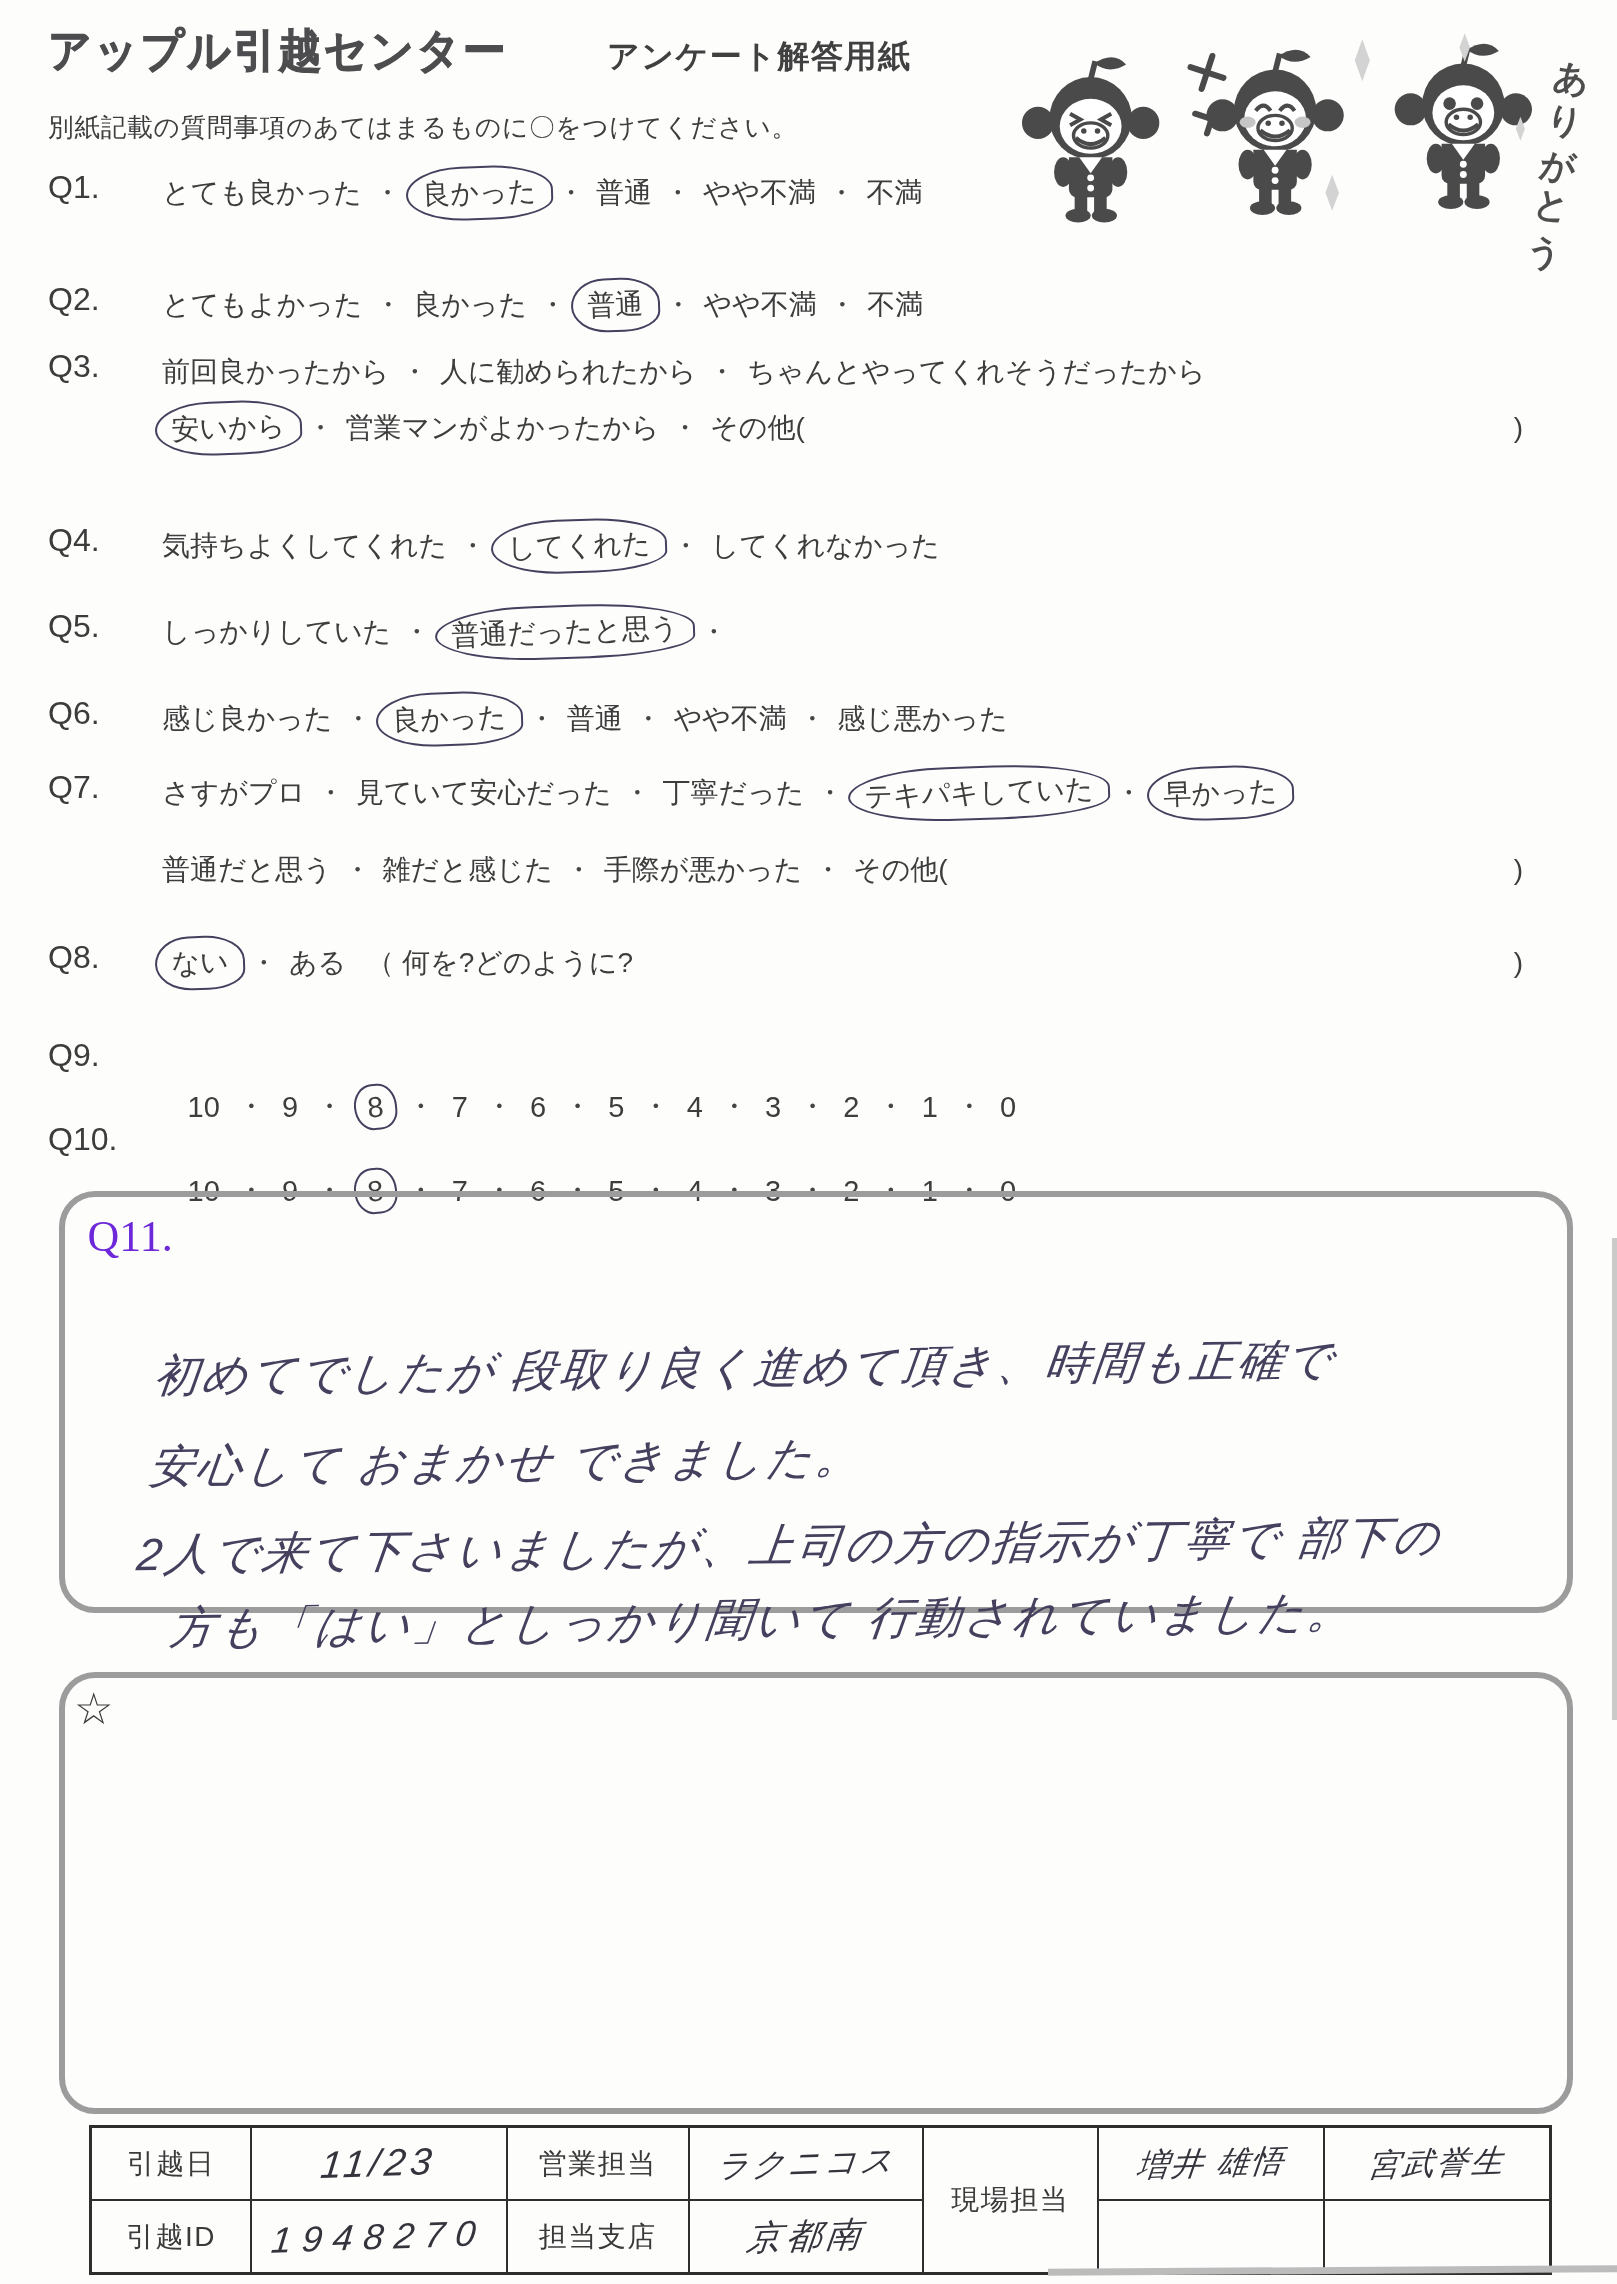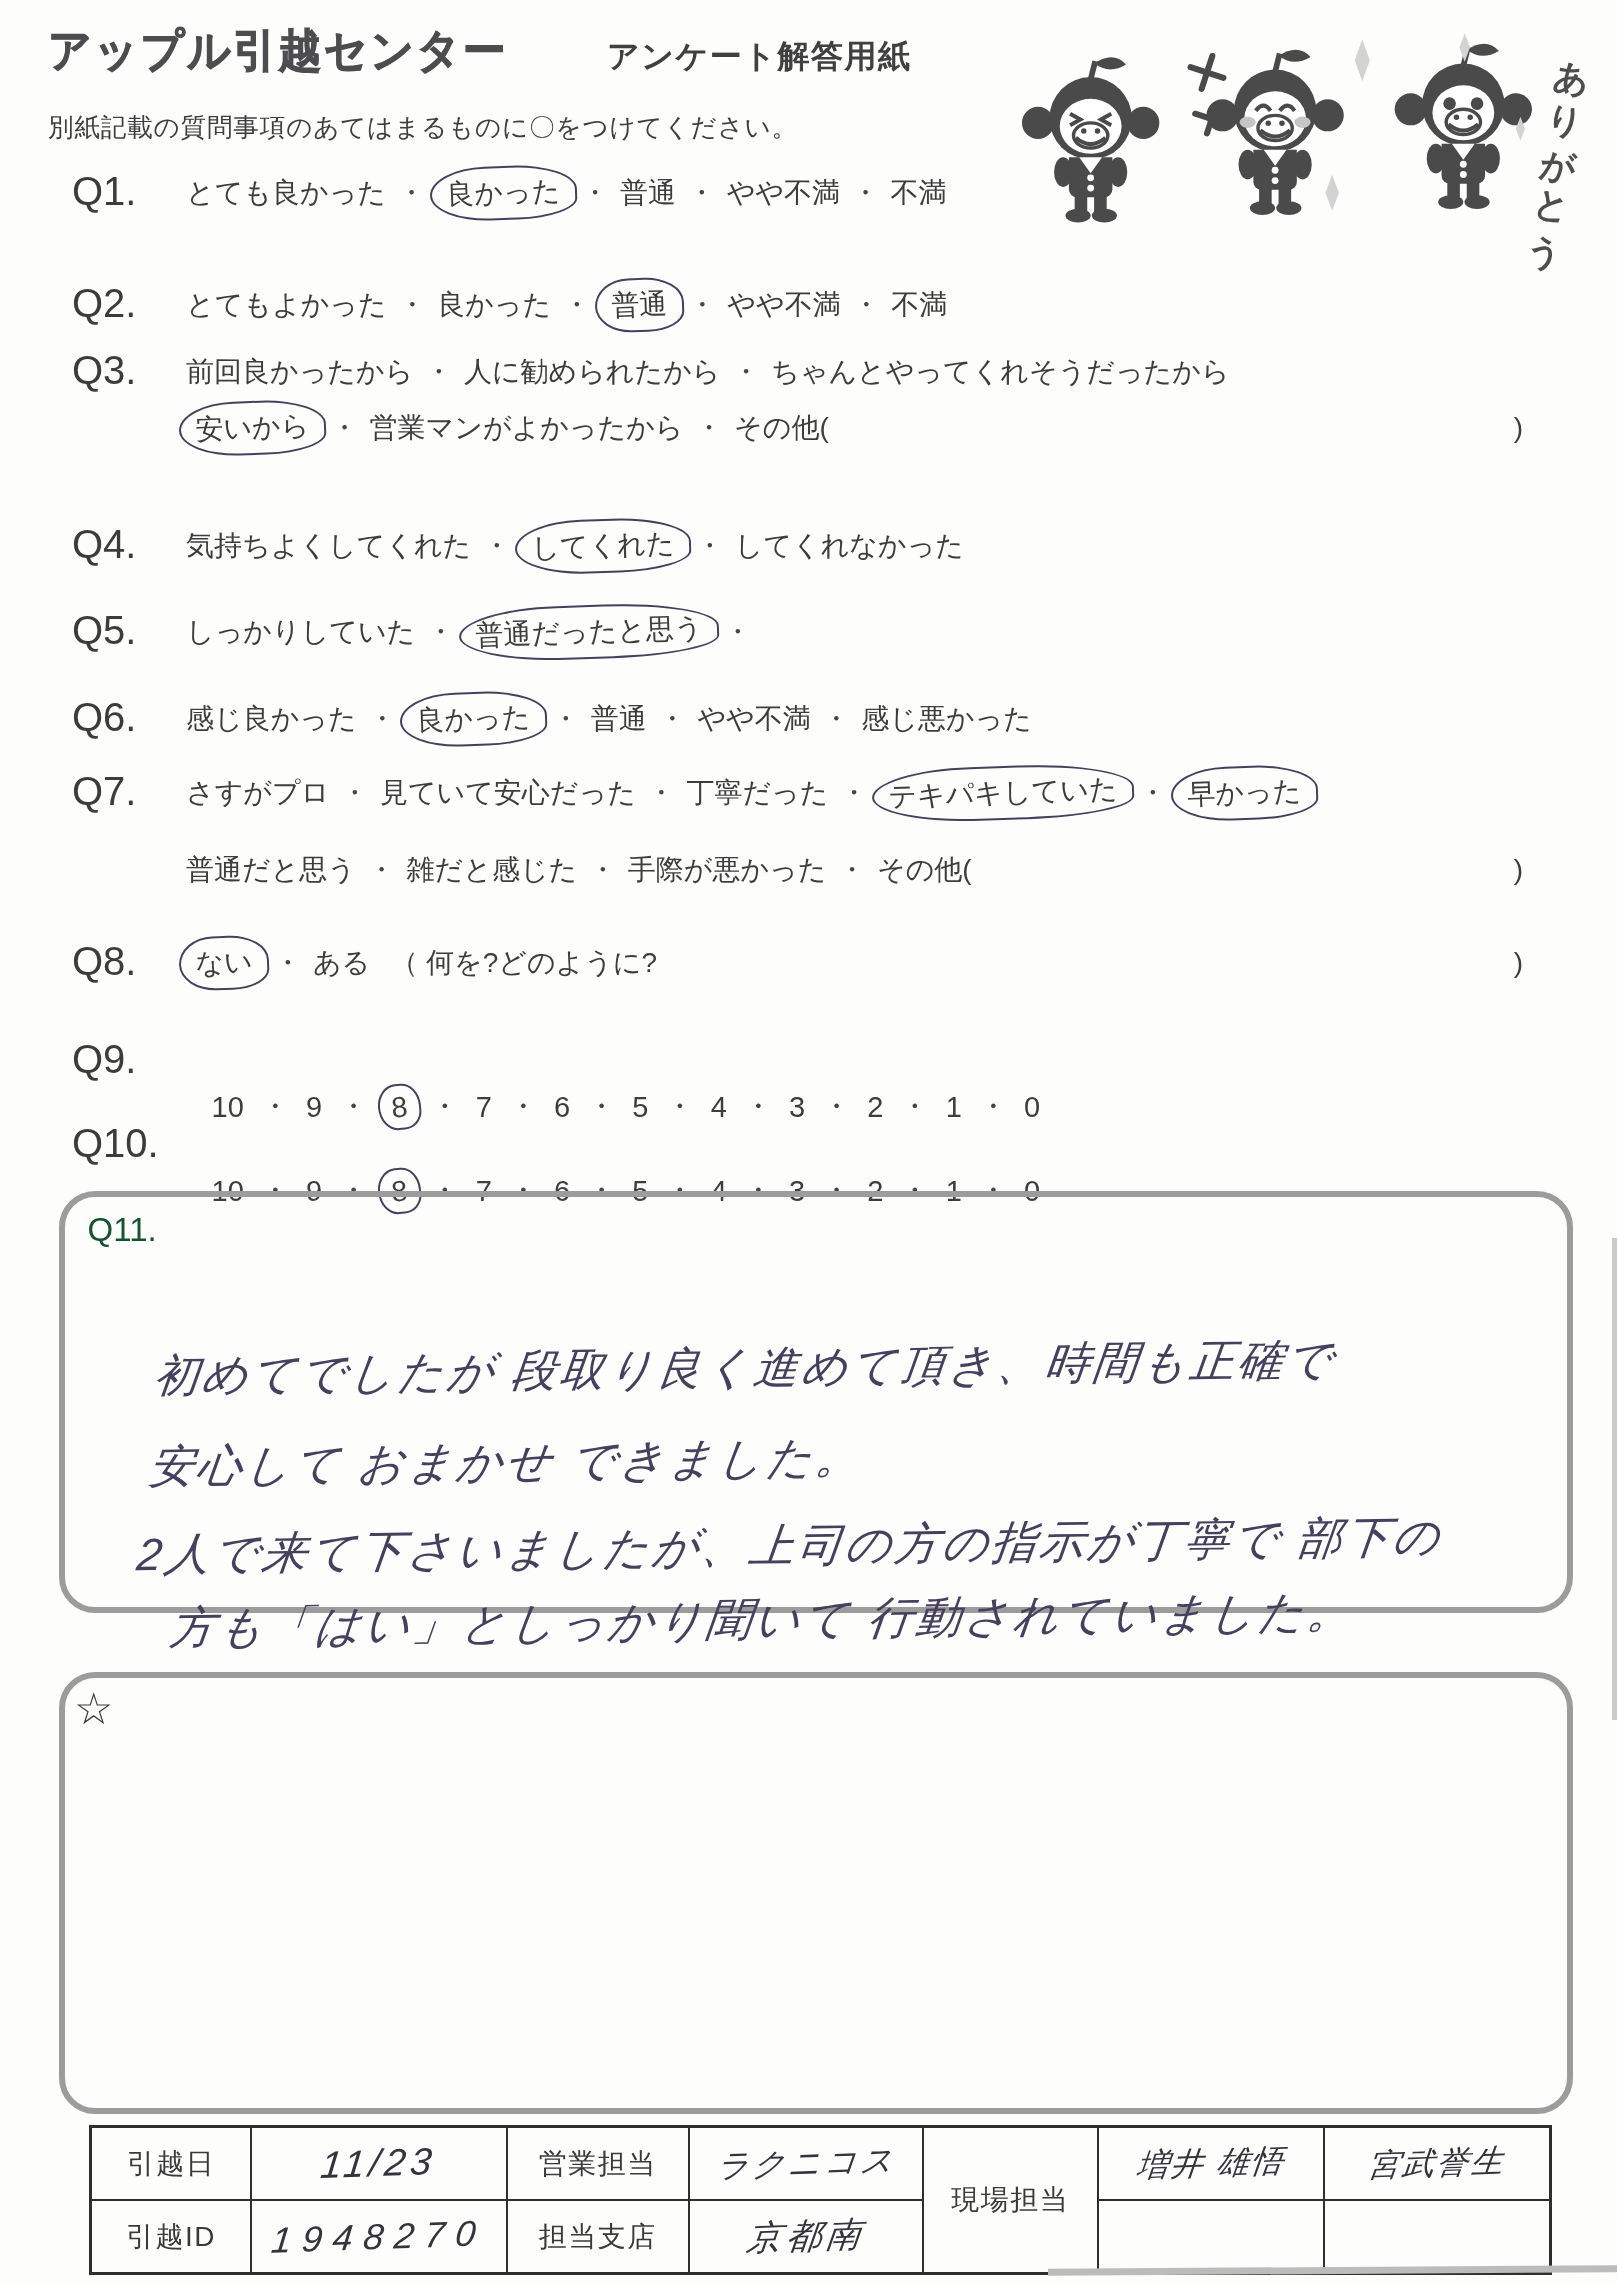--- a/index.html
+++ b/index.html
@@ -15,39 +15,39 @@
   .thanks{position:absolute;left:1537px;top:36px;writing-mode:vertical-rl;font-size:35px;font-weight:bold;
           color:#4e4e4e;transform:rotate(9deg);letter-spacing:3.8px;}
   
   .questions{position:absolute;left:48px;top:0;width:1516px;}
   .q-row{position:absolute;left:0;width:100%;display:flex;}
   .q-row:nth-of-type(1){top:169px}.q-row:nth-of-type(2){top:281px}
   .q-row:nth-of-type(3){top:348px}.q-row:nth-of-type(4){top:522px}
   .q-row:nth-of-type(5){top:608px}.q-row:nth-of-type(6){top:695px}
   .q-row:nth-of-type(7){top:769px}.q-row:nth-of-type(8){top:939px}
   .q-row:nth-of-type(9){top:1037px}.q-row:nth-of-type(10){top:1121px}
-  .q-id{width:114px;flex:none;font-size:40px;color:#3c3c3c;margin-left:24px;}
+  .q-id{width:114px;flex:none;font-size:32px;color:#3c3c3c;}
   .q-lines{flex:1;display:flex;flex-direction:column;}
   .q-line{display:flex;align-items:center;font-size:28px;color:#3d3d3d;min-height:48px;white-space:nowrap;}
   .q-row:nth-of-type(3) .q-line + .q-line{margin-top:7.5px;}
   .q-row:nth-of-type(7) .q-line + .q-line{margin-top:29px;}
   .q-row:nth-of-type(9) .q-line,.q-row:nth-of-type(10) .q-line{padding-left:25.6px;font-size:29px;margin-top:46px;}
   .q-row:nth-of-type(9) .dot,.q-row:nth-of-type(10) .dot{padding:0 16.6px;}
   .dot{padding:0 11.3px;color:#454545;}
   .opt{white-space:nowrap;}
   .opt.nosep{margin-left:20px;}
   .opt.circled{border:2.6px solid var(--ink,#46405e);border-radius:46% 54% 50% 50% / 62% 56% 44% 60%;
                padding:6px 14.3px;margin:-6px -6.8px;transform:rotate(-2deg);display:inline-block;}
   .q-row:nth-of-type(9) .opt.circled,.q-row:nth-of-type(10) .opt.circled{padding:4.5px 11.3px;transform:rotate(-5deg);
                border-radius:50% 50% 48% 52% / 55% 58% 45% 60%;}
   .tail{margin-left:auto;padding-right:41px;color:#3d3d3d;}
   
   .comment-box{position:absolute;left:59px;top:1191px;width:1502px;height:410px;
                border:6px solid var(--box-border,#9c9c9c);border-radius:36px;}
-  .q11-label{position:absolute;left:22.6px;top:13.5px;font-family:Liberation Sans, sans-serif;font-size:33px;color:#14532d;}
+  .q11-label{position:absolute;left:22.6px;top:13.5px;font-family:Liberation Serif, serif;font-size:44px;color:#6d28d9;}
   .hw{font-style:italic;color:var(--ink,#46405e);}
   .hw-line{position:absolute;font-size:45px;letter-spacing:3px;white-space:nowrap;
            transform:rotate(-0.8deg) skewX(-7deg);}
   .hw-line.l1{left:89px;top:141px;}
   .hw-line.l2{left:84px;top:235px;}
   .hw-line.l3{left:72px;top:319px;}
   .hw-line.l4{left:105px;top:393px;}
   .star-box{position:absolute;left:59px;top:1672px;width:1502px;height:430px;
             border:6px solid var(--box-border,#9c9c9c);border-radius:36px;}
   .star{position:absolute;left:9px;top:4.5px;font-size:44px;color:#3c3c3c;}

